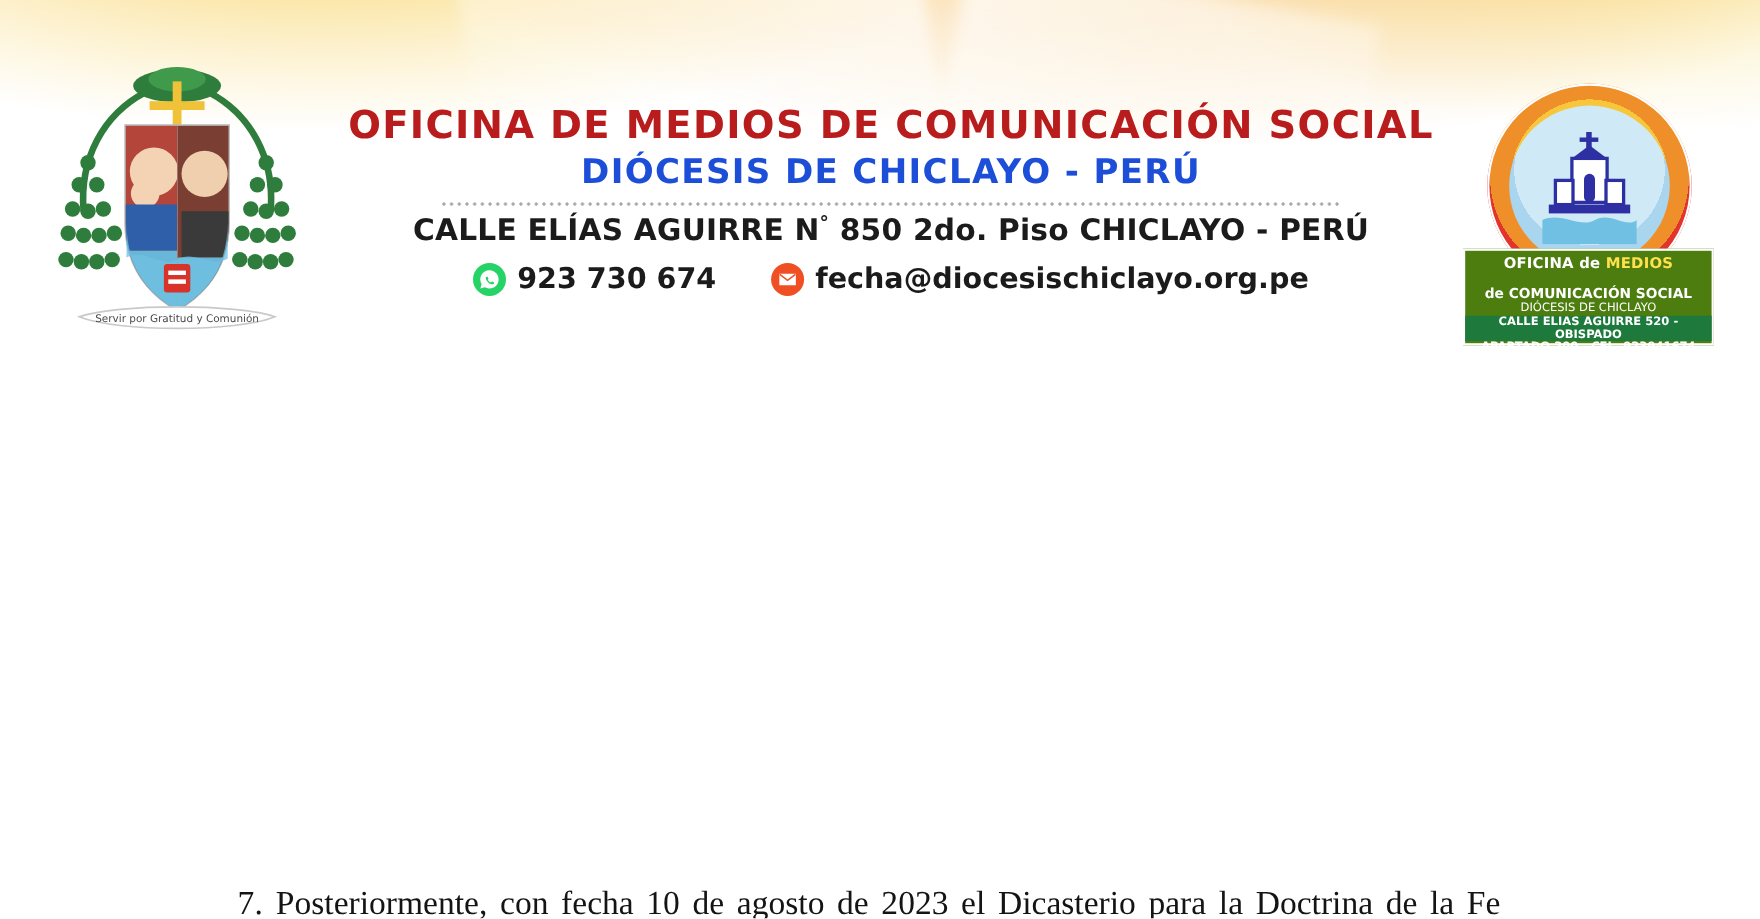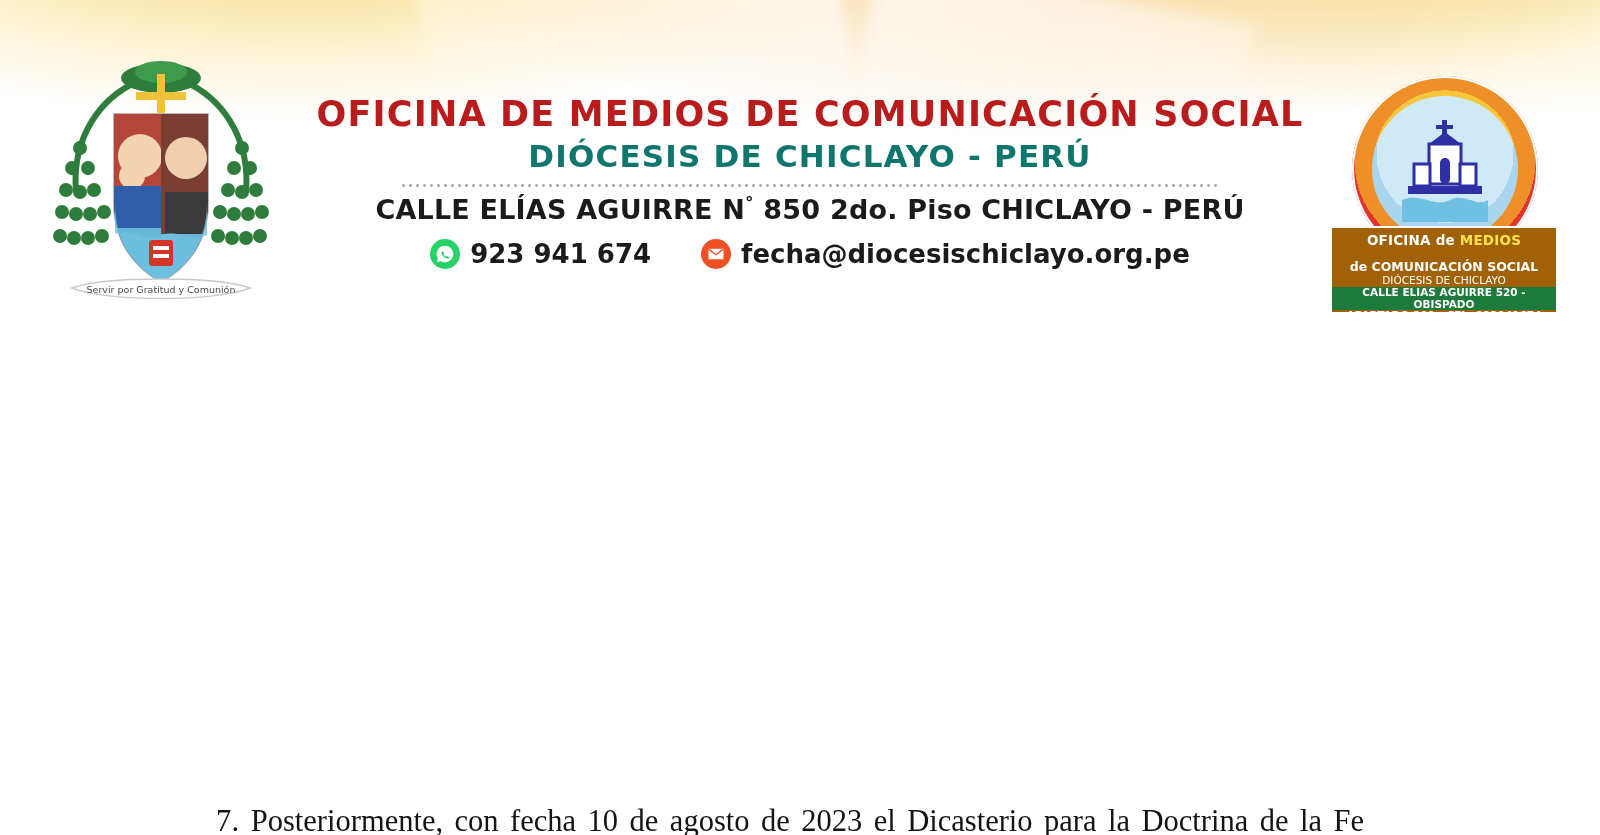--- a/index.html
+++ b/index.html
@@ -81,21 +81,21 @@
     font-weight: 700;
     letter-spacing: 1.2px;
     color: #b91c1c;
     line-height: 1.05;
     white-space: nowrap;
   }
   .title-2 {
     font-size: 31px;
     font-weight: 700;
     letter-spacing: 1.2px;
-    color: #0f766e;
+    color: #1d4ed8;
     line-height: 1.15;
     margin-top: 6px;
     white-space: nowrap;
   }
   .dots {
     margin: 10px auto 6px;
     width: 820px;
     height: 3px;
     background-image: radial-gradient(circle, #a6a6a6 1.3px, rgba(0,0,0,0) 1.5px);
     background-size: 7px 3px;
@@ -177,21 +177,21 @@
     left: 50%;
     top: 22px;
     transform: translateX(-50%);
   }
   .rlogo-band {
     position: absolute;
     left: 0;
     top: 150px;
     width: 228px;
     height: 88px;
-    background: #a16207;
+    background: #4d7c0f;
     border: 2px solid #ffffff;
     box-sizing: border-box;
     color: #ffffff;
     font-family: "DejaVu Sans", sans-serif;
     text-align: center;
     padding-top: 5px;
     line-height: 1.12;
   }
   .rb1 { font-size: 13.5px; font-weight: 700; letter-spacing: .2px; }
   .rb1 b { color: #ffe14d; }
@@ -319,21 +319,21 @@
     <div class="title-2">DIÓCESIS DE CHICLAYO - PERÚ</div>
     <div class="dots"></div>
     <div class="title-3"><span>CALLE ELÍAS AGUIRRE N</span><span class="sup">°</span><span> 850 2do. Piso CHICLAYO -  PERÚ</span></div>
     <div class="contact-row">
       <div class="contact-item">
         <span class="ic ic-wa">
           <svg width="20" height="20" viewBox="0 0 24 24" fill="#ffffff" xmlns="http://www.w3.org/2000/svg">
             <path d="M12 2a10 10 0 0 0-8.6 15.1L2 22l5-1.3A10 10 0 1 0 12 2zm5.2 14.1c-.2.6-1.2 1.2-1.7 1.2-.5.1-1 .1-1.7-.1-1-.3-2.3-1-3.5-2.2-1.4-1.4-2.2-2.9-2.4-3.6-.2-.7 0-1.3.3-1.7.2-.3.5-.5.7-.6h.6c.2 0 .4 0 .6.4l.7 1.5c.1.2 0 .4-.1.5l-.4.5c-.1.2-.2.3 0 .6.2.4.7 1.1 1.3 1.6.7.6 1.3.9 1.6 1 .2.1.4.1.6-.1l.6-.6c.2-.2.4-.2.6-.1l1.5.8c.3.2.4.3.4.5s0 .4-.1.5z"></path>
           </svg>
         </span>
-        <span>923 941 674</span>
+        <span>923 730 674</span>
       </div>
       <span class="gap-sep"></span>
       <div class="contact-item">
         <span class="ic ic-mail">
           <svg width="18" height="18" viewBox="0 0 24 24" fill="#ffffff" xmlns="http://www.w3.org/2000/svg">
             <path d="M2 5h20v14H2z" fill="#ffffff"></path>
             <path d="M2.5 5.8 12 13l9.5-7.2" stroke="#f04e23" stroke-width="1.8" fill="none"></path>
           </svg>
         </span>
         <span>fecha@diocesischiclayo.org.pe</span>

